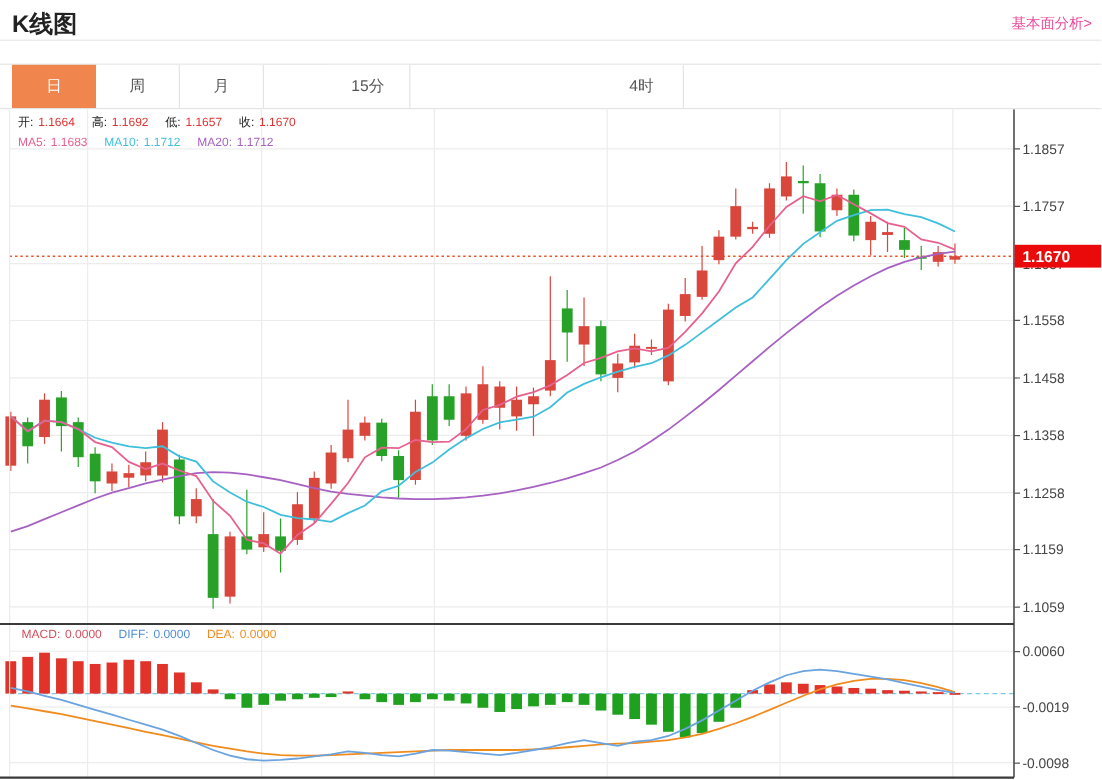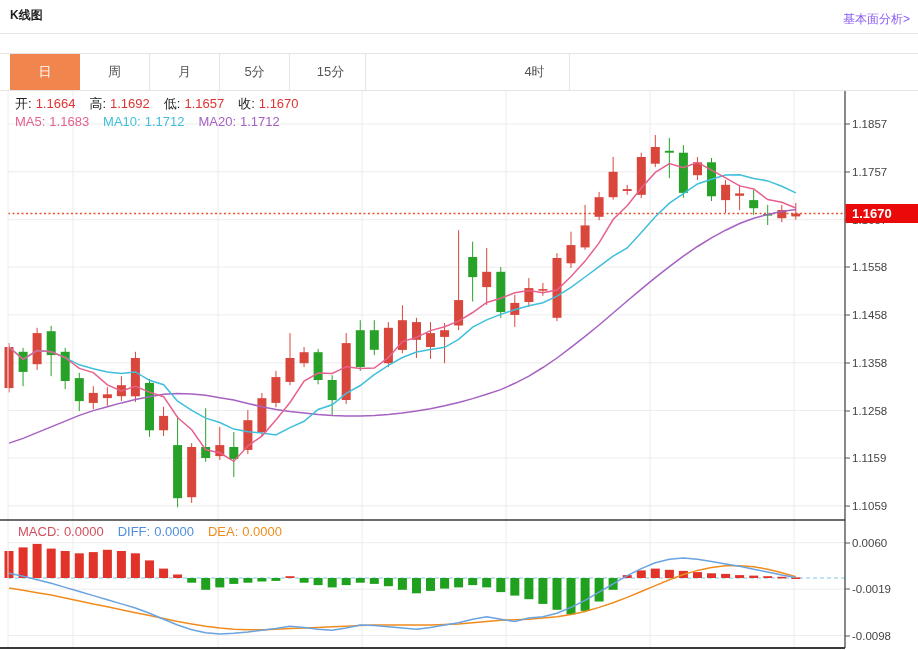--- a/index.html
+++ b/index.html
@@ -1,46 +1,45 @@
 <!DOCTYPE html>
 <html><head>
 <meta charset="utf-8">
 <style>
   html,body{margin:0;padding:0;background:#fff;}
   #app{position:relative;width:918px;height:650px;background:#fff;overflow:hidden;
        font-family:"Liberation Sans",sans-serif;}
-  .page-title{position:absolute;left:10px;top:7px;font-size:12px;font-weight:bold;color:#222;}
-  .header-link{position:absolute;right:8px;top:11px;font-size:12px;color:#8b5cf6;cursor:pointer;text-decoration:none;}
+  .page-title{position:absolute;left:10px;top:7px;font-size:20px;font-weight:bold;color:#222;}
+  .header-link{position:absolute;right:8px;top:11px;font-size:12px;color:#ec4899;cursor:pointer;text-decoration:none;}
   .title-divider{position:absolute;left:0;top:33px;width:918px;height:1px;background:#e7e7e7;}
   .tab-strip{position:absolute;left:0;top:53px;width:918px;height:38px;background:#fff;
              border-top:1px solid #e4e4e4;border-bottom:1px solid #e4e4e4;box-sizing:border-box;}
   .tab{position:absolute;top:0;width:70px;height:36px;line-height:36px;text-align:center;
        font-size:13px;color:#555;background:#fff;border-right:1px solid #e4e4e4;cursor:pointer;box-sizing:border-box;}
   .tab.first{border-left:1px solid #e4e4e4;}
   .tab.selected{color:#fff;border:none;}
   .chart-wrap{position:absolute;left:0;top:91px;width:918px;height:559px;}
-  .legend{position:absolute;font-size:13px;white-space:nowrap;z-index:5;}
+  .legend{position:absolute;font-size:10px;white-space:nowrap;z-index:5;}
   .legend span{margin-right:4px;}
   .legend .gap{margin-right:14px;}
   svg text{font-family:"Liberation Sans",sans-serif;}
 </style>
 </head>
 <body>
 <div id="app">
 
   <div class="page-title">K线图</div>
   <a class="header-link">基本面分析&gt;</a>
   <div class="title-divider"></div>
 
   <div class="tab-strip" id="tabStrip">
       <div class="tab first selected" style="left: 10px; background: rgb(240, 133, 78);">日</div>
       <div class="tab" style="left: 80px;">周</div>
       <div class="tab" style="left: 150px;">月</div>
-      <div class="tab" style="left: 220px;">5分</div>
-      <div class="tab" style="left: 296px;">15分</div>
+      <div class="tab" style="left: 272px;">15分</div>
       <div class="tab" style="left: 500px;">4时</div>
     </div>
 
   <div class="chart-wrap" id="chartWrap">
       <svg width="918" height="559" style="position: absolute; left: 0px; top: 0px;">
         <line x1="73" y1="0" x2="73" y2="557" stroke="#ececec" stroke-width="1"></line>
         <line x1="218" y1="0" x2="218" y2="557" stroke="#ececec" stroke-width="1"></line>
         <line x1="362" y1="0" x2="362" y2="557" stroke="#ececec" stroke-width="1"></line>
         <line x1="506" y1="0" x2="506" y2="557" stroke="#ececec" stroke-width="1"></line>
         <line x1="650" y1="0" x2="650" y2="557" stroke="#ececec" stroke-width="1"></line>

